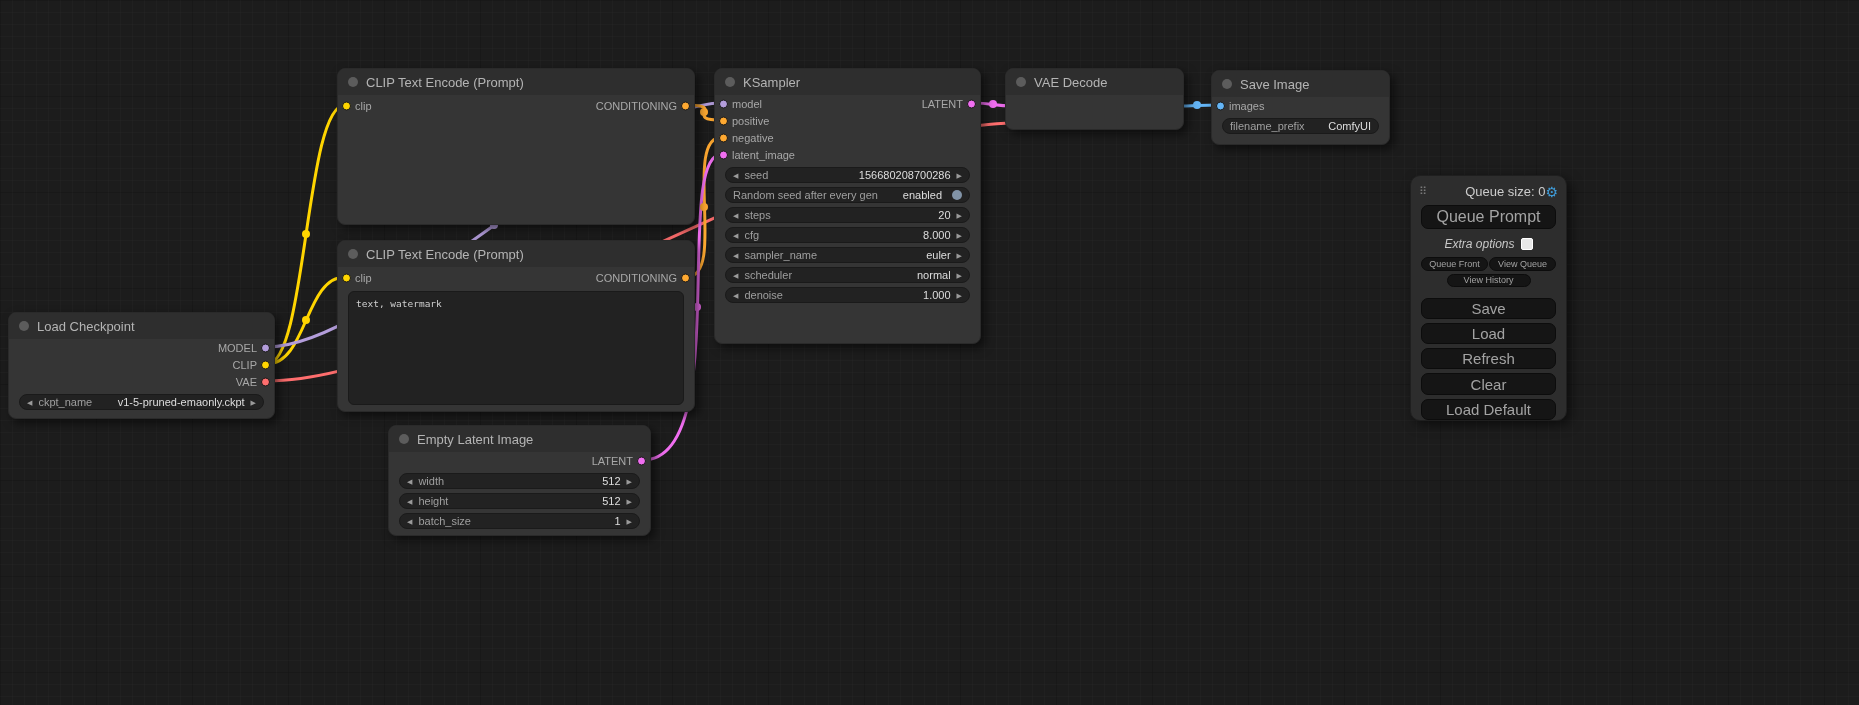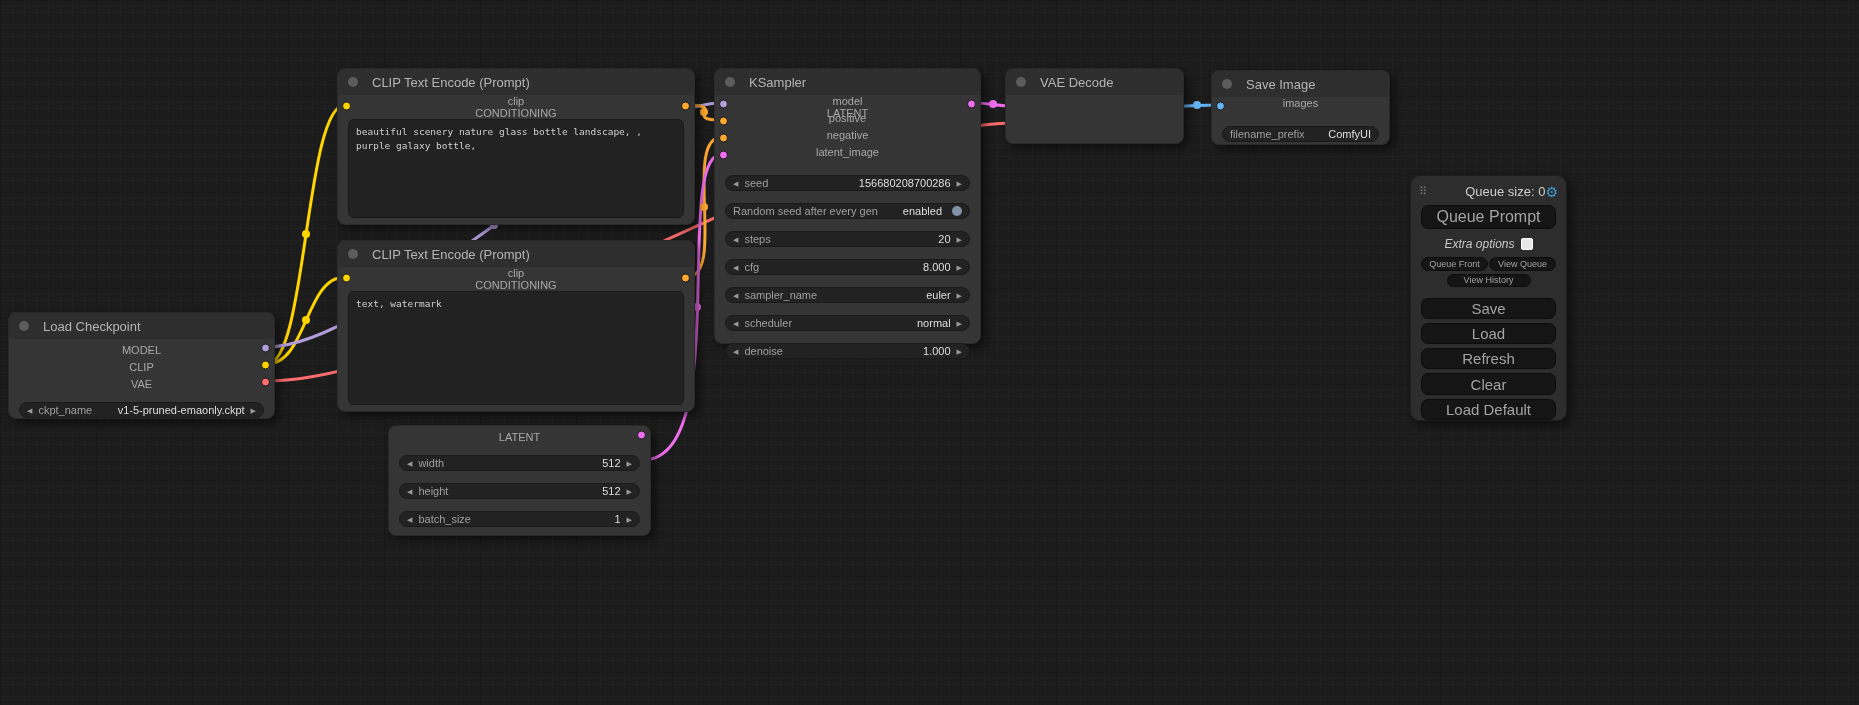--- a/index.html
+++ b/index.html
@@ -25,43 +25,43 @@
   .w-image { stroke:#64B5F6; } .d-image { fill:#64B5F6; }
 
   .node {
     position:absolute; z-index:2;
     background:#353535; border:1px solid #2a2a2a; border-radius:8px;
     box-shadow:4px 4px 10px rgba(0,0,0,0.55);
     color:#b0b0b0;
   }
   .node-title {
     height:26px; background:#2e2e2e; border-radius:7px 7px 0 0;
-    display:flex; align-items:center; gap:14px; padding:0 10px;
+    display:flex; align-items:center; gap:8px; padding:0 10px;
     font-size:13px; color:#b4b4b4; white-space:nowrap;
   }
   .collapse-dot { width:10px; height:10px; border-radius:50%; background:#5c5c5c; flex:none; }
   .slot-row {
     position:relative; height:17px;
     display:flex; align-items:center; justify-content:space-between;
-    padding:0 17px; font-size:11px; color:#a8a8a8; white-space:nowrap;flex-direction:column;
+    padding:0 17px; font-size:11px; color:#a8a8a8; white-space:nowrap;
   }
   .slot-row.tall { height:22px; }
   .slot-row.out-only { justify-content:flex-end; }
   .slot-dot {
     position:absolute; width:9px; height:9px; border-radius:50%;
     top:50%; transform:translateY(-50%);
     border:1px solid #191919;
   }
   .slot-dot.in { left:4px; } .slot-dot.out { right:4px; }
   .c-model { background:#B39DDB; } .c-clip { background:#FFD500; }
   .c-vae { background:#FF6E6E; } .c-cond { background:#FFA931; }
   .c-latent { background:#F06EF0; } .c-image { background:#64B5F6; }
 
   .widget {
-    height:16px; margin:12px 10px 0; background:#222; border:1px solid #1a1a1a;
+    height:16px; margin:4px 10px 0; background:#222; border:1px solid #1a1a1a;
     border-radius:9px; display:flex; align-items:center; gap:6px;
     padding:0 7px; font-size:11px; color:#9f9f9f; white-space:nowrap;
   }
   .widget .val { margin-left:auto; color:#dedede; }
   .warrow { font-size:7px; color:#9a9a9a; line-height:1; cursor:pointer; }
   .toggle-dot { width:10px; height:10px; border-radius:50%; background:#8193a7; margin-left:4px; flex:none; }
 
   .prompt-box {
     margin:2px 10px 8px; background:#222; border:1px solid #1a1a1a; border-radius:6px;
     padding:5px 7px; font-family:"DejaVu Sans Mono", monospace;
@@ -146,38 +146,41 @@
   <div class="node-title">
     <span class="collapse-dot"></span>
     <span>CLIP Text Encode (Prompt)</span>
   </div>
   <div class="slot-row tall">
     <span class="slot-dot in c-clip"></span>
     <span>clip</span>
     <span>CONDITIONING</span>
     <span class="slot-dot out c-cond"></span>
   </div>
-  <div class="prompt-box" style="height:99px;">beautiful scenery nature glass bottle landscape, , purple galaxy bottle,</div>
 </div>
 
 <div class="node" style="left:337px; top:240px; width:358px; height:172px;">
   <div class="node-title">
     <span class="collapse-dot"></span>
     <span>CLIP Text Encode (Prompt)</span>
   </div>
   <div class="slot-row tall">
     <span class="slot-dot in c-clip"></span>
     <span>clip</span>
     <span>CONDITIONING</span>
     <span class="slot-dot out c-cond"></span>
   </div>
   <div class="prompt-box" style="height:114px;">text, watermark</div>
 </div>
 
 <div class="node" style="left:388px; top:425px; width:263px; height:111px;">
+  <div class="node-title">
+    <span class="collapse-dot"></span>
+    <span>Empty Latent Image</span>
+  </div>
   <div class="slot-row out-only">
     <span>LATENT</span>
     <span class="slot-dot out c-latent"></span>
   </div>
   <div class="widget">
     <span class="warrow">◀</span>
     <span>width</span>
     <span class="val">512</span>
     <span class="warrow">▶</span>
   </div>
@@ -254,21 +257,21 @@
     <span class="warrow">▶</span>
   </div>
   <div class="widget">
     <span class="warrow">◀</span>
     <span>denoise</span>
     <span class="val">1.000</span>
     <span class="warrow">▶</span>
   </div>
 </div>
 
-<div class="node" style="left:1005px; top:68px; width:179px; height:76px; padding-top:0;">
+<div class="node" style="left:1005px; top:68px; width:179px; height:62px; padding-top:0;">
   <div class="node-title">
     <span class="collapse-dot"></span>
     <span>VAE Decode</span>
   </div>
 </div>
 
 <div class="node" style="left:1211px; top:70px; width:179px; height:75px;">
   <div class="node-title">
     <span class="collapse-dot"></span>
     <span>Save Image</span>

